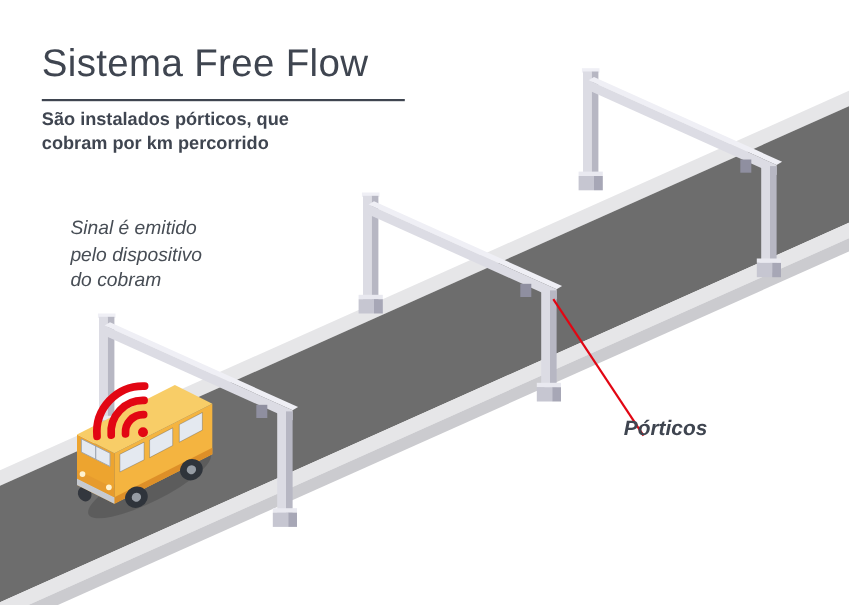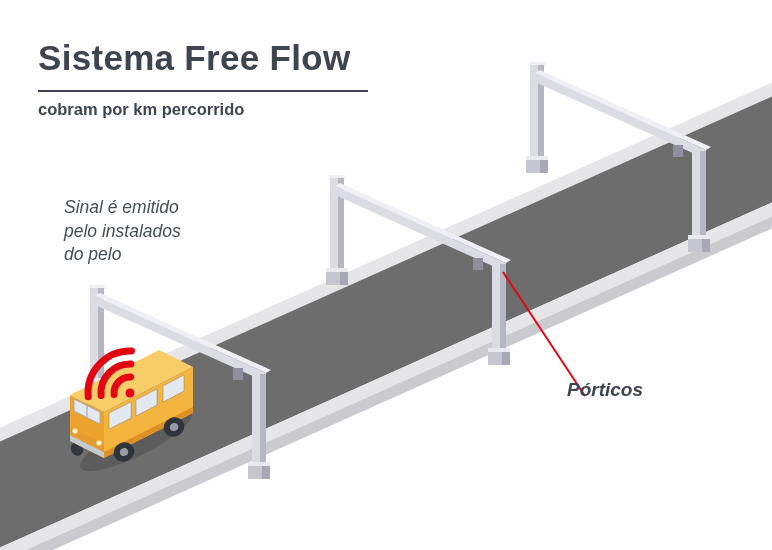--- a/index.html
+++ b/index.html
@@ -5,21 +5,21 @@
   * { margin:0; padding:0; box-sizing:border-box; }
   html,body { background:#ffffff; }
   .stage {
     position:relative; width:772px; height:550px; overflow:hidden;
     background:#ffffff; color:#3f4550;
     font-family:"Liberation Sans","DejaVu Sans",sans-serif;
   }
   .stage svg { position:absolute; left:0; top:0; }
   .page-title {
     position:absolute; left:38px; top:38px;
-    font-size:35px; font-weight:700; letter-spacing:.3px; color:#3f4550;text-align:center;
+    font-size:35px; font-weight:400; letter-spacing:.3px; color:#3f4550;text-align:center;
   }
   .title-divider {
     position:absolute; left:38px; top:90px; width:330px; height:2px;
     background:#3f4550;
   }
   .page-subtitle {
     position:absolute; left:38px; top:99px;
     font-size:16.5px; font-weight:700; line-height:1.28; color:#3f4550;
   }
   .page-subtitle span { display:block; }
@@ -153,24 +153,25 @@
       <path d="M 101.1,395.5 A 29,29 0 0 1 131,364"></path>
       <path d="M 88.2,396.7 A 42,42 0 0 1 131.5,351"></path>
     </g>
   </svg>
 
   <h1 class="page-title">Sistema Free Flow</h1>
 
   <div class="title-divider"></div>
 
   <p class="page-subtitle">
+    <span>São instalados pórticos, que</span>
     <span>cobram por km percorrido</span>
   </p>
 
   <p class="signal-annotation">
     <span>Sinal é emitido</span>
-    <span>pelo instalados</span>
-    <span>do pelo</span>
+    <span>pelo dispositivo</span>
+    <span>do cobram</span>
   </p>
 
   <div class="porticos-label">Pórticos</div>
 
 </div>
 
 </body></html>

